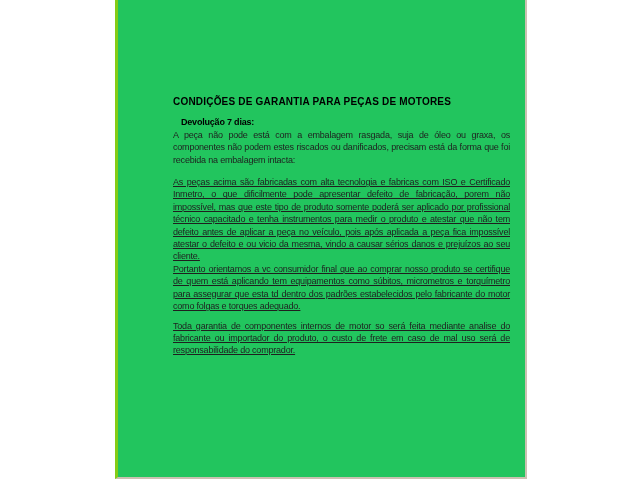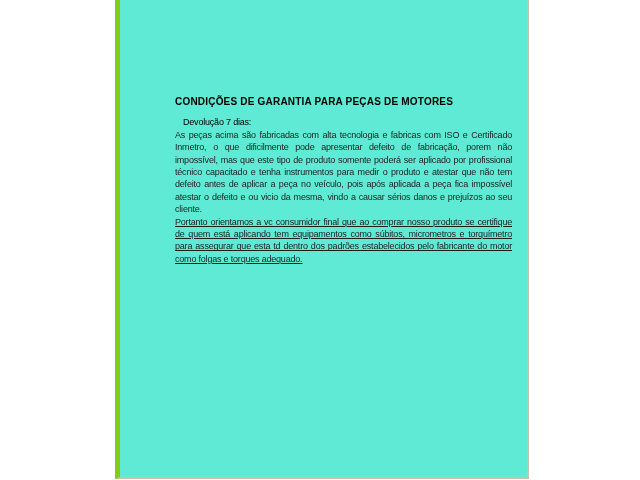--- a/index.html
+++ b/index.html
@@ -16,22 +16,22 @@
     width: 640px;
     height: 480px;
     background: #ffffff;
   }
   .document-page {
     position: absolute;
     left: 115px;
     top: 0;
     width: 407px;
     height: 477px;
-    background: #5eead4;
-    border-left: 5px solid #84cc16;
+    background: #22c55e;
+    border-left: 3px solid #84cc16;
     border-right: 2px solid #cbc1b1;
     border-bottom: 2px solid #cbc1b1;
     box-sizing: content-box;
   }
   .page-content {
     box-sizing: border-box;
     width: 100%;
     height: 100%;
     padding: 96px 15px 0 55px;
     color: #1f1f1f;
@@ -45,51 +45,54 @@
     color: #000000;
     letter-spacing: 0.2px;
     margin: 0 0 8px 0;
     white-space: nowrap;
   }
   .page-content p {
     text-align: justify;
     margin: 0 0 10px 0;
   }
   .doc-heading {
-    font-weight: normal;
+    font-weight: bold;
     color: #000000;
     margin: 0;
     padding-left: 8px;
   }
   .h-garantia {
     margin: 0 0 12px 0;
   }
   .p-flow {
     margin: 0 !important;
+    text-decoration: underline;
   }
   .p-gap-small {
     margin: 0 0 7px 0 !important;
     text-decoration: underline;
   }
 </style>
 </head>
 <body>
 
 <div class="viewport">
   <div class="document-page">
     <div class="page-content">
 
       <div class="doc-title">CONDIÇÕES DE GARANTIA PARA PEÇAS DE MOTORES</div>
 
 
 
       <div class="doc-heading">Devolução 7 dias:</div>
 
+      <p>A peça não pode está com a embalagem rasgada, suja de óleo ou graxa, os componentes não podem estes riscados ou danificados, precisam está da forma que foi recebida na embalagem intacta:</p>
 
 
       <p class="p-flow">As peças acima são fabricadas com alta tecnologia e fabricas com ISO e Certificado Inmetro, o que dificilmente pode apresentar defeito de fabricação, porem não impossível, mas que este tipo de produto somente poderá ser aplicado por profissional técnico capacitado e tenha instrumentos para medir o produto e atestar que não tem defeito antes de aplicar a peça no veículo, pois após aplicada a peça fica impossível atestar o defeito e ou vicio da mesma, vindo a causar sérios danos e prejuízos ao seu cliente.</p>
 
       <p class="p-gap-small">Portanto orientamos a vc consumidor final que ao comprar nosso produto se certifique de quem está aplicando tem equipamentos como súbitos, micrometros e torquímetro para assegurar que esta td dentro dos padrões estabelecidos pelo fabricante do motor como folgas e torques adequado.</p>
 
+      <p class="p-flow">Toda garantia de componentes internos de motor so será feita mediante analise do fabricante ou importador do produto, o custo de frete em caso de mal uso será de responsabilidade do comprador.</p>
 
     </div>
   </div>
 </div>
 
 </body></html>

